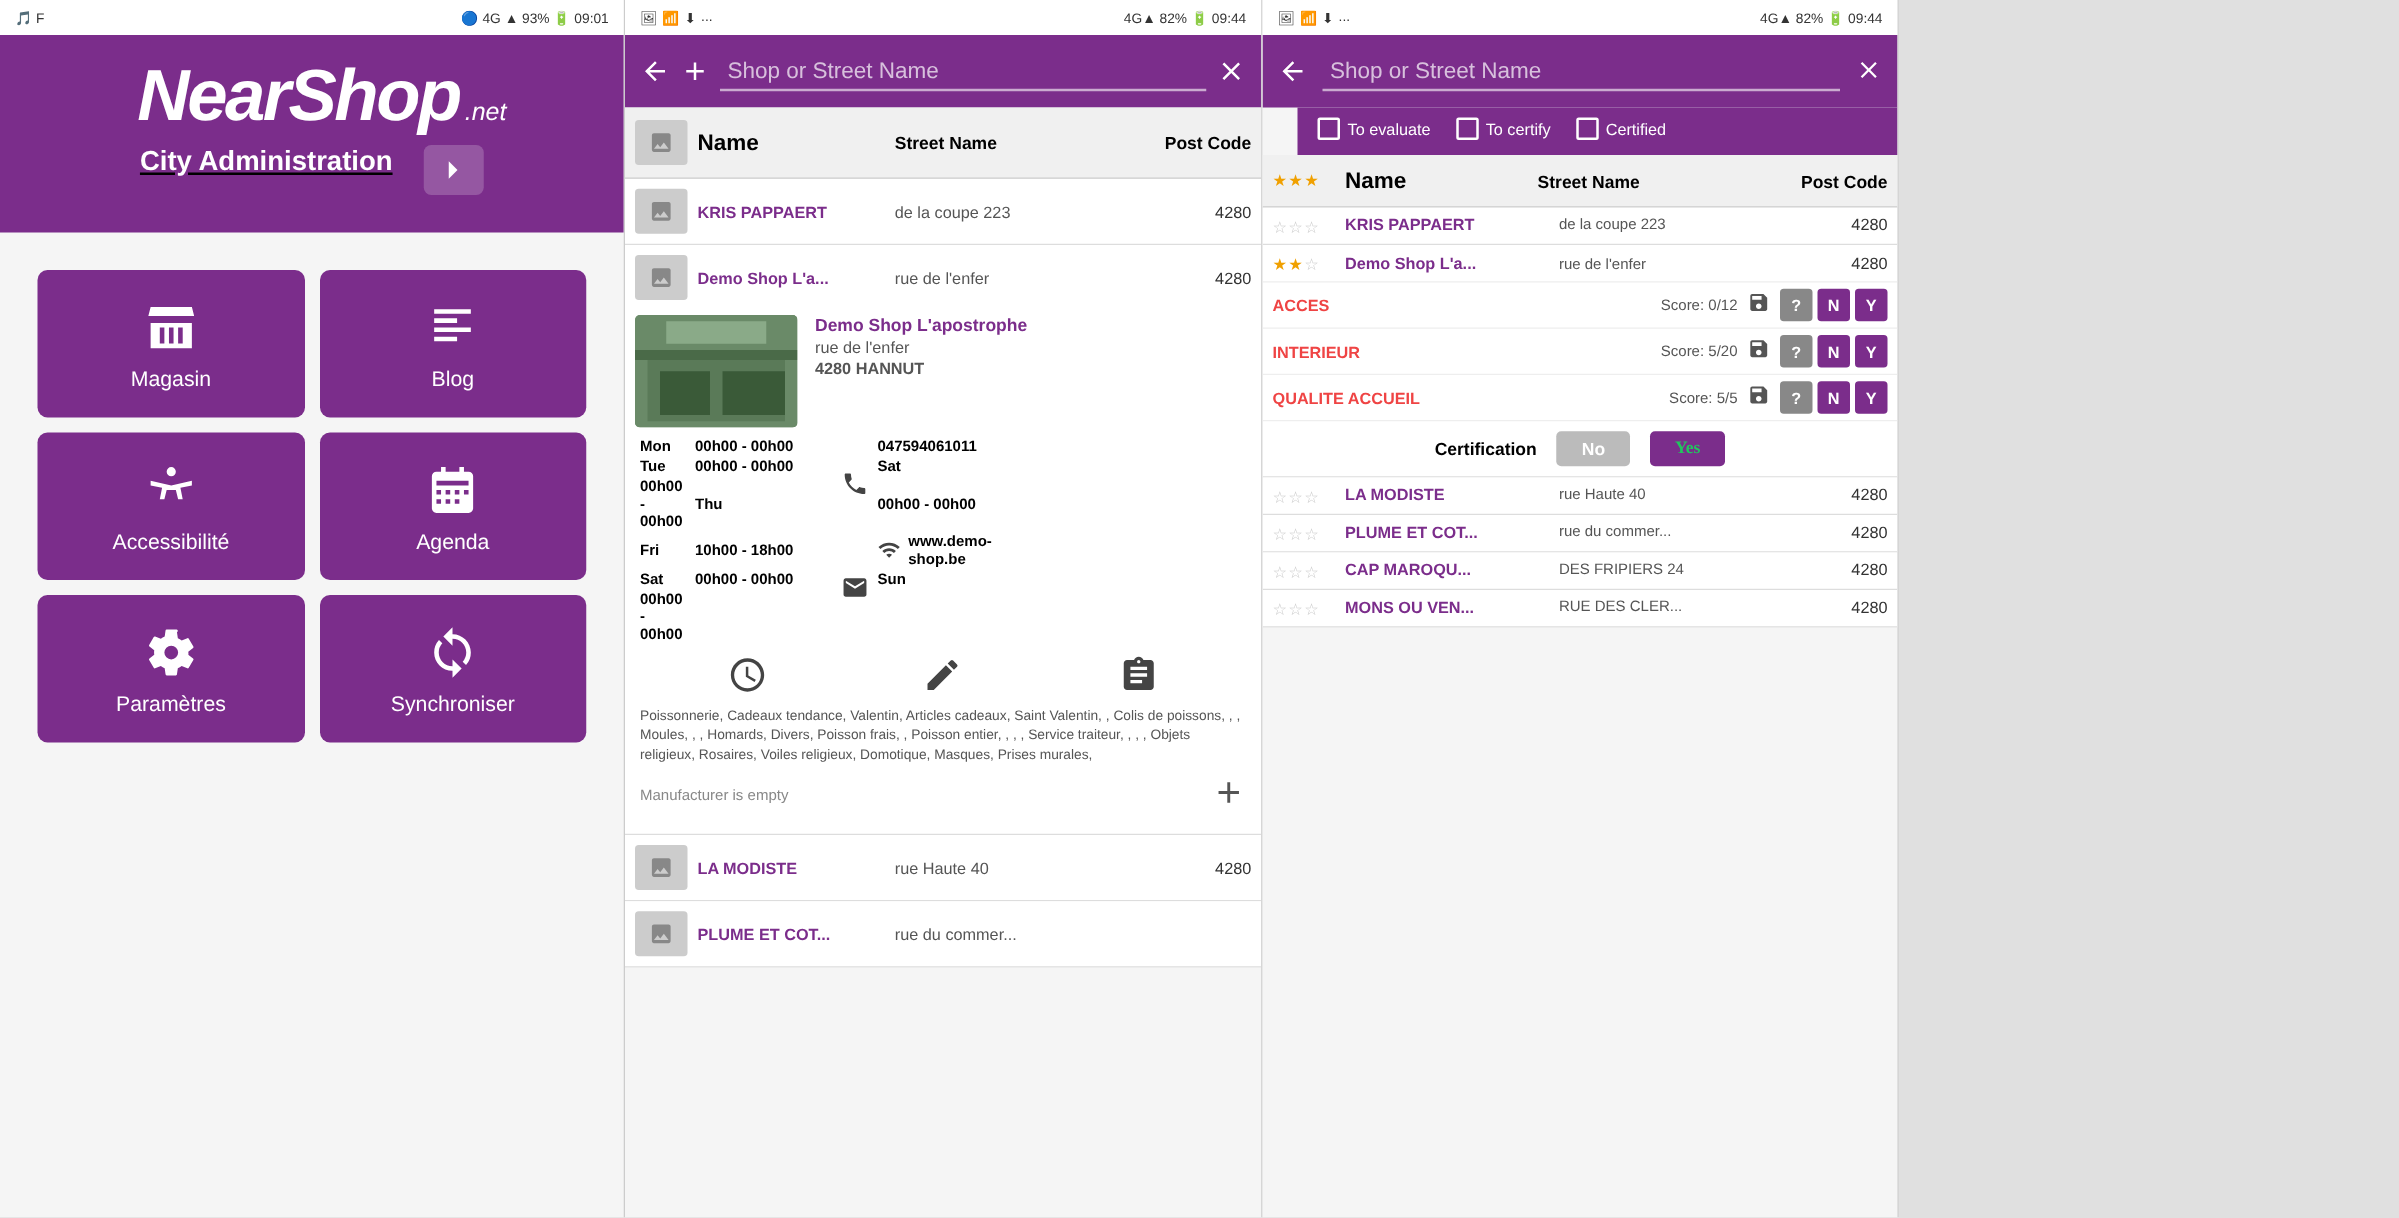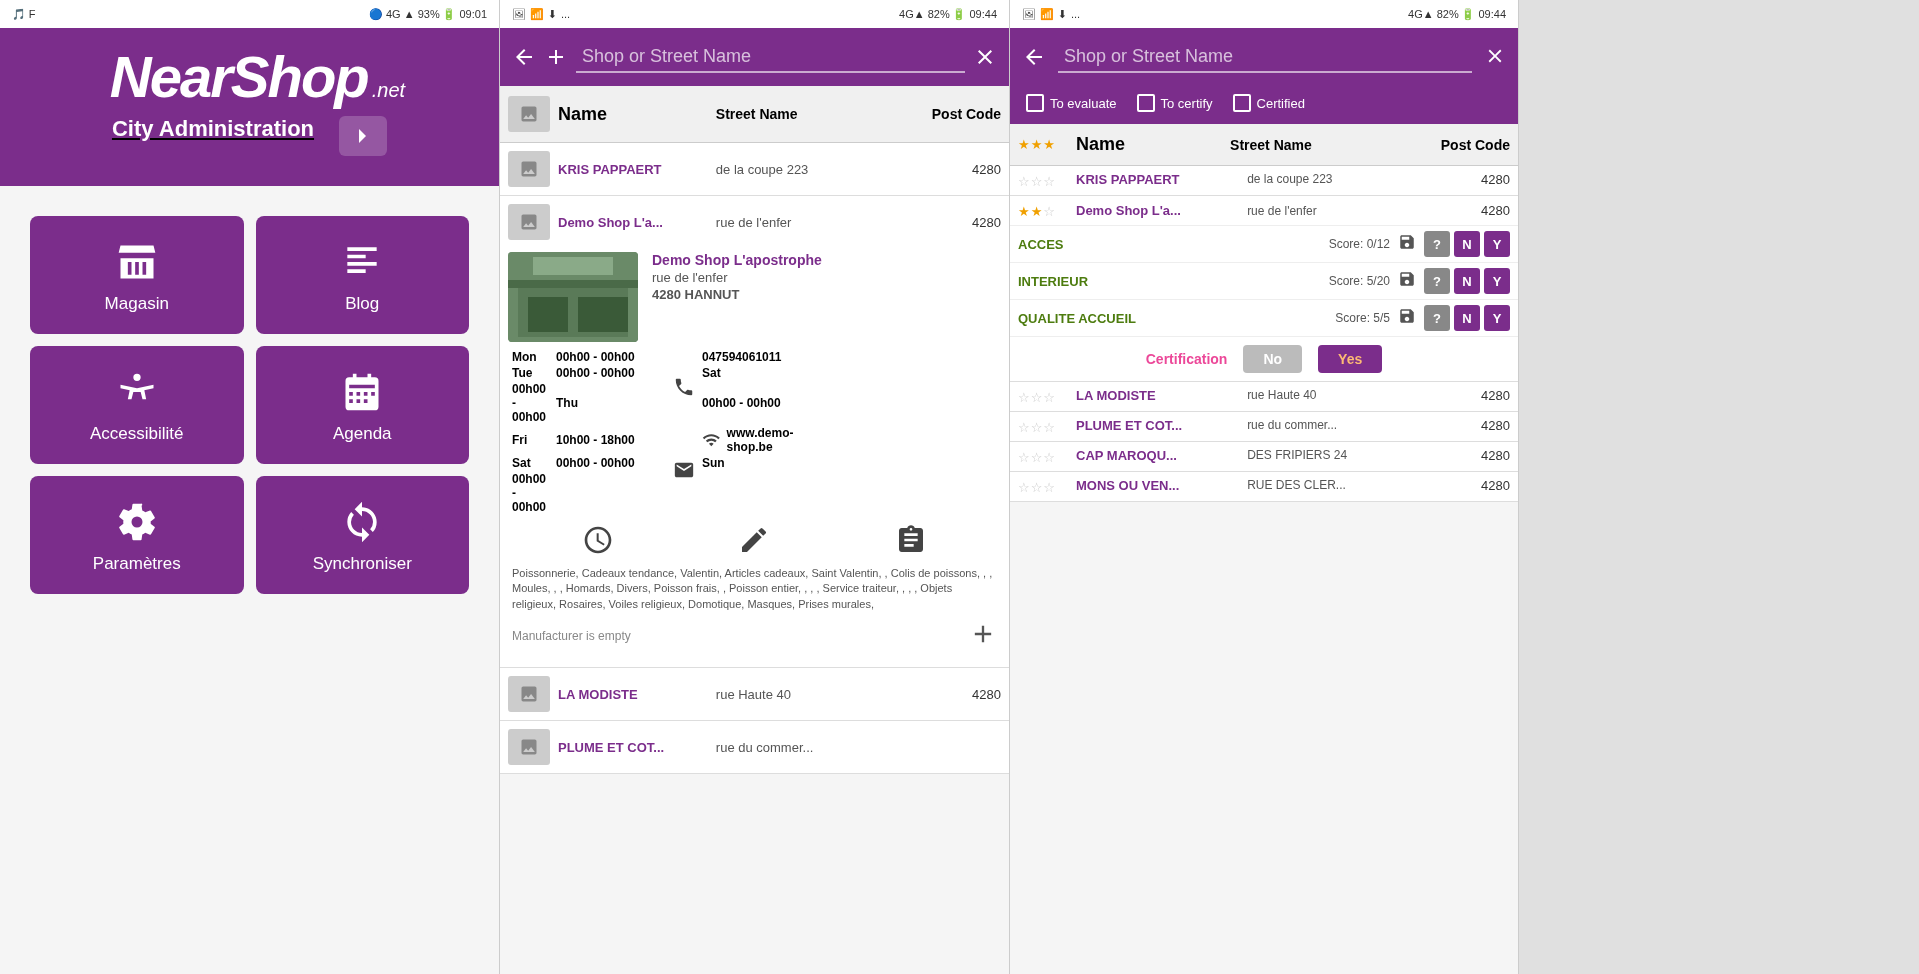--- a/index.html
+++ b/index.html
@@ -277,20 +277,21 @@
       cursor: pointer;
     }
     .filter-close-btn svg { width: 22px; height: 22px; fill: white; }
 
     .checkboxes-row {
       background: #7b2d8b;
       display: flex;
       align-items: center;
       padding: 8px 16px 12px;
       gap: 20px;
+      margin-left: 28px;
     }
     .checkbox-item {
       display: flex;
       align-items: center;
       gap: 6px;
       cursor: pointer;
     }
     .checkbox-box {
       width: 18px;
       height: 18px;
@@ -341,21 +342,21 @@
       padding: 6px 8px;
       gap: 6px;
     }
     .cert-score-row {
       display: flex;
       align-items: center;
       padding: 5px 8px;
       border-top: 1px solid #eee;
       gap: 8px;
     }
-    .cert-score-label { font-size: 13px; font-weight: bold; color: #4d7c0f; flex: 1; }
+    .cert-score-label { font-size: 13px; font-weight: bold; color: #ef4444; flex: 1; }
     .cert-score-value { font-size: 12px; color: #555; }
     .cert-score-icon svg { width: 18px; height: 18px; fill: #555; }
     .cert-btn-group { display: flex; gap: 4px; }
     .cert-btn {
       width: 26px;
       height: 26px;
       border: none;
       border-radius: 3px;
       cursor: pointer;
       font-size: 13px;
@@ -369,40 +370,41 @@
     .cert-btn-y { background: #7b2d8b; color: white; }
 
     .cert-final-row {
       display: flex;
       align-items: center;
       justify-content: center;
       padding: 8px;
       gap: 16px;
       border-top: 1px solid #eee;
     }
-    .cert-final-label { font-size: 14px; font-weight: bold; color: #ec4899; }
+    .cert-final-label { font-size: 14px; font-weight: bold; color: #000000; }
     .cert-final-no {
       background: #bbb;
       color: white;
       border: none;
       border-radius: 4px;
       padding: 6px 20px;
       font-size: 14px;
       font-weight: bold;
       cursor: pointer;
     }
     .cert-final-yes {
       background: #7b2d8b;
-      color: #fdba74;
+      color: #22c55e;
       border: none;
       border-radius: 4px;
       padding: 6px 20px;
       font-size: 14px;
       font-weight: bold;
       cursor: pointer;
+      font-family: Liberation Serif, serif;
     }
   </style>
 </head>
 <body>
 
 <div class="panel panel-1">
 
   <div class="status-bar">
     <div class="status-bar-left">
       <span>🎵 F</span>

